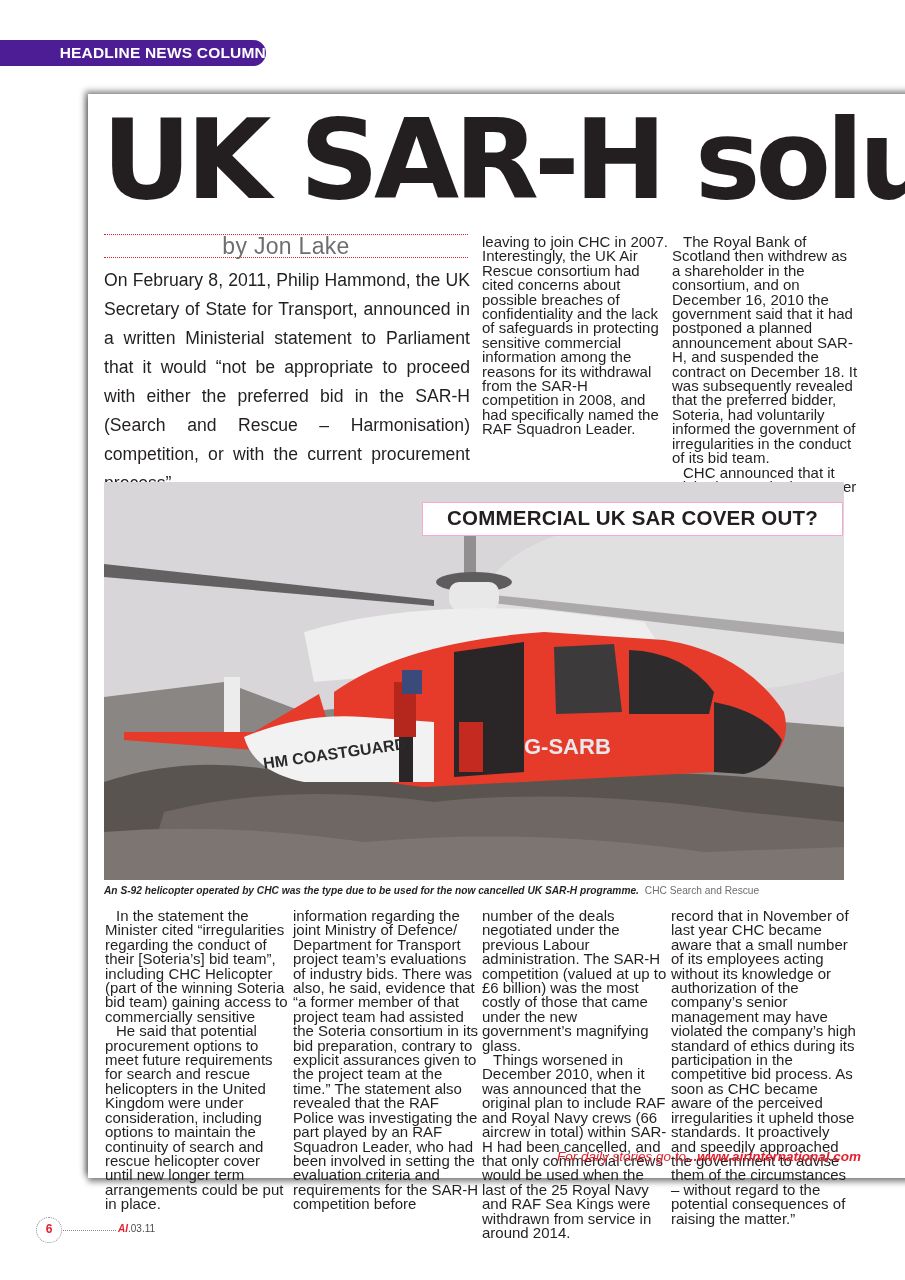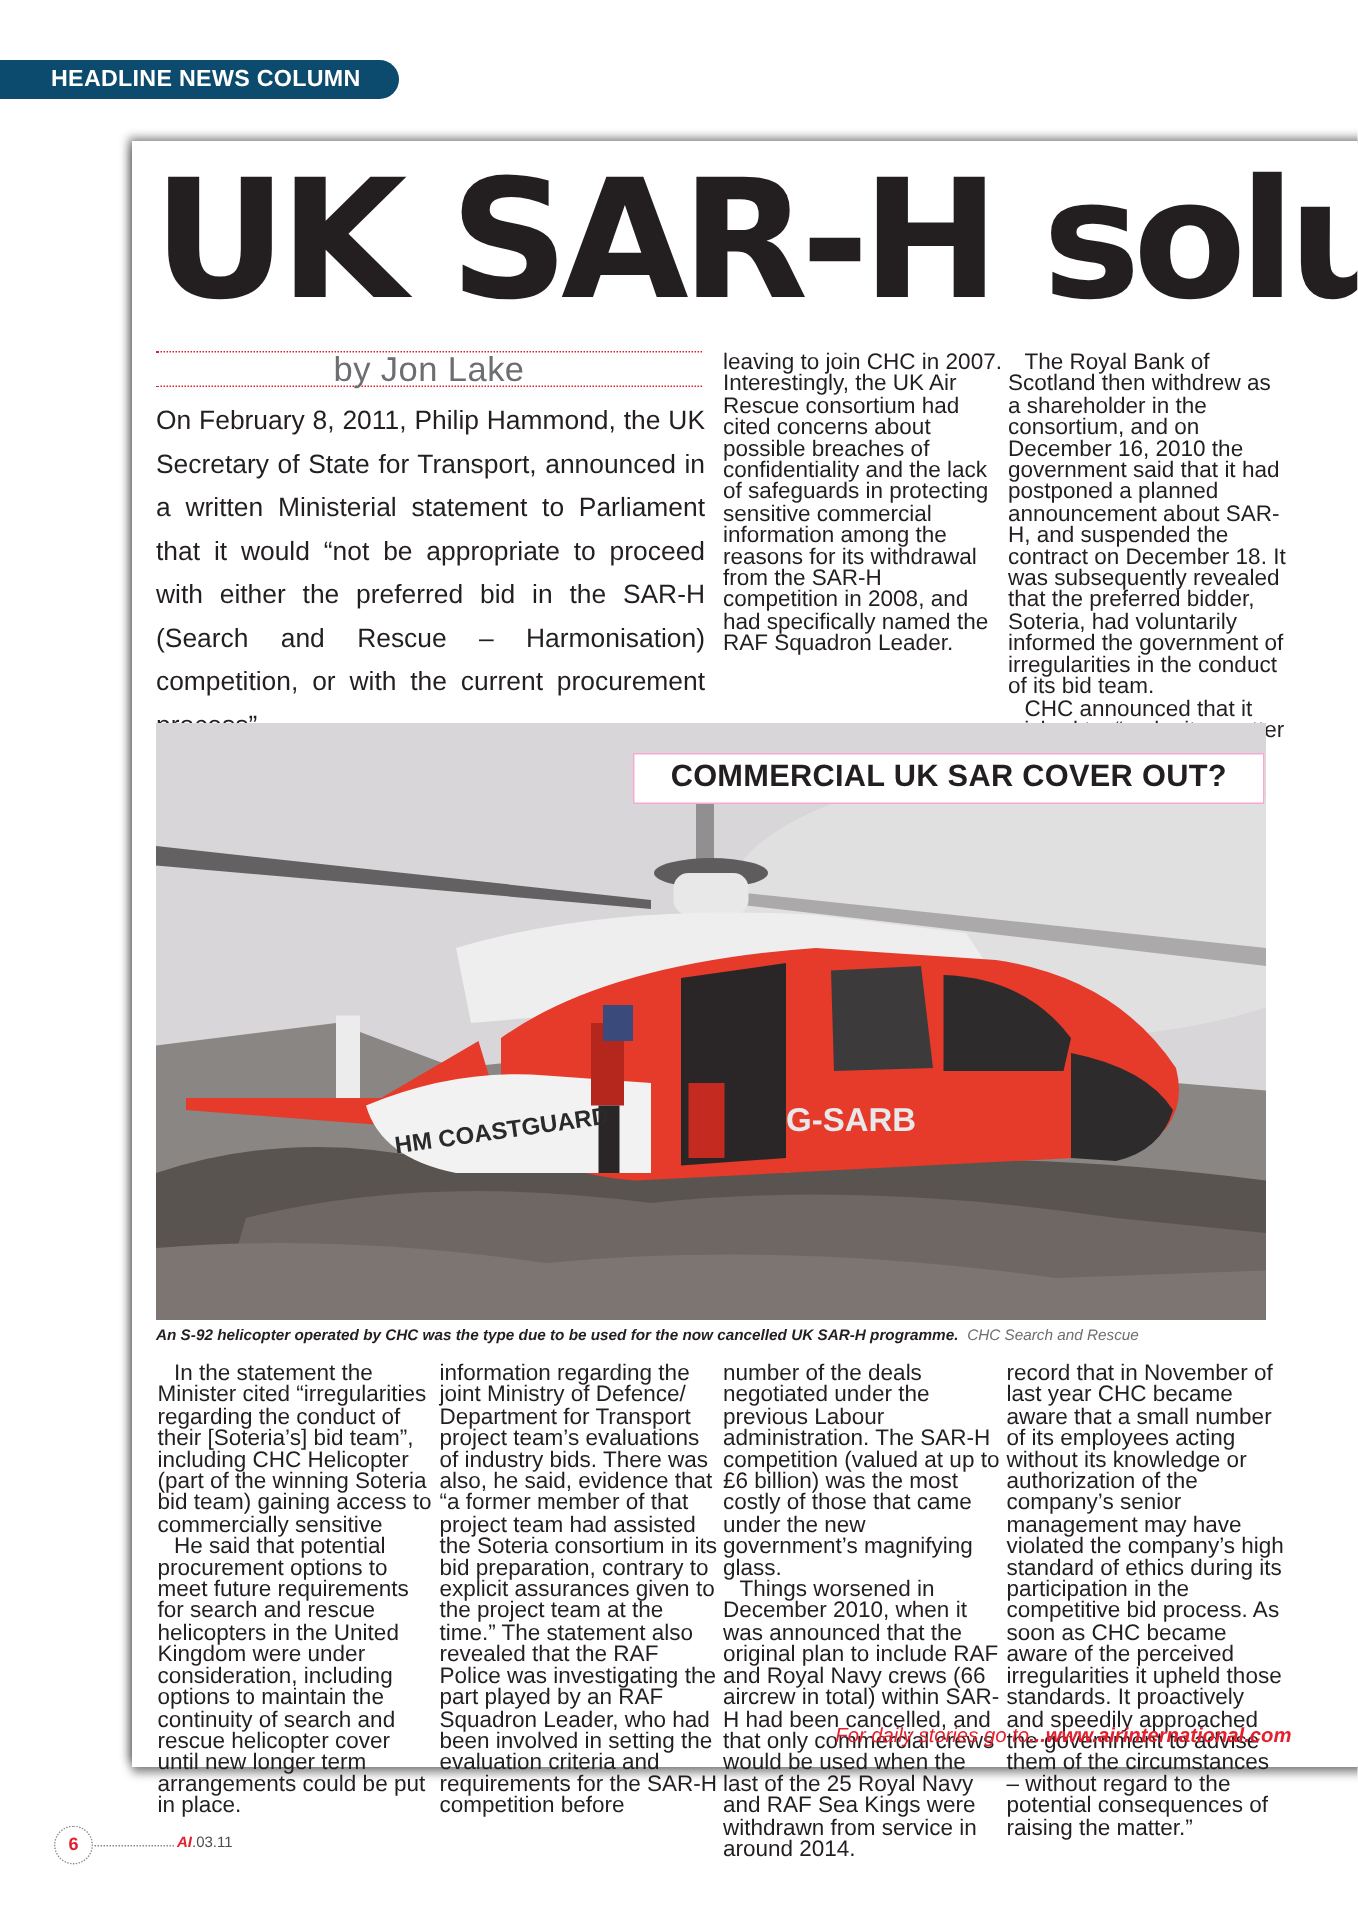--- a/index.html
+++ b/index.html
@@ -1,23 +1,23 @@
 <!DOCTYPE html>
 <html><head>
 <meta charset="utf-8">
 <style>
   * { box-sizing: border-box; margin: 0; padding: 0; }
   html, body { width: 905px; height: 1280px; background: #ffffff; overflow: hidden; }
   body { position: relative; font-family: "Liberation Sans", sans-serif; color: #231f20; }
 
   .section-tab {
     position: absolute; left: 0; top: 40px; width: 266px; height: 26px;
-    background: #0c4a6e; border-radius: 0 13px 13px 0;
+    background: #4c1d95; border-radius: 0 13px 13px 0;
     color: #fff; font-weight: bold; font-size: 15.5px; letter-spacing: 0.2px;
-    padding-left: 34px; line-height: 26px;
+    padding-left: 34px; line-height: 26px; text-align: right;
   }
 
   .panel {
     position: absolute; left: 88px; top: 94px; width: 830px; height: 1084px;
     background: #fff;
     box-shadow: -3px -3px 6px rgba(0,0,0,0.45), 0 4px 6px rgba(0,0,0,0.45);
   }
 
   .headline {
     position: absolute; left: 102px; top: 100px; width: 803px; height: 120px;
@@ -60,21 +60,21 @@
     background: #fff; border: 1px solid #f9a8d4;
     font-weight: bold; font-size: 20.5px; line-height: 30px; text-align: center;
     letter-spacing: 0.2px; color: #231f20;
   }
 
   .caption {
     position: absolute; left: 104px; top: 884px; width: 760px;
     font-size: 10.2px; line-height: 14px; color: #231f20; white-space: nowrap;
   }
   .caption .cap-main { font-style: italic; font-weight: bold; }
-  .caption .cap-credit { font-style: italic; color: #6d6e71; font-weight: normal; margin-left: 3px; }
+  .caption .cap-credit { color: #6d6e71; font-weight: normal; margin-left: 3px; }
 
   .folio {
     position: absolute; left: 36px; top: 1217px; width: 26px; height: 26px;
     border: 1.5px dotted #8a8a8a; border-radius: 50%;
     text-align: center; line-height: 23px; font-size: 12px; font-weight: bold; color: #e4202e;
   }
   .folio-leader {
     position: absolute; left: 63px; top: 1230px; width: 53px; border-top: 1.5px dotted #8a8a8a;
   }
   .issue {

